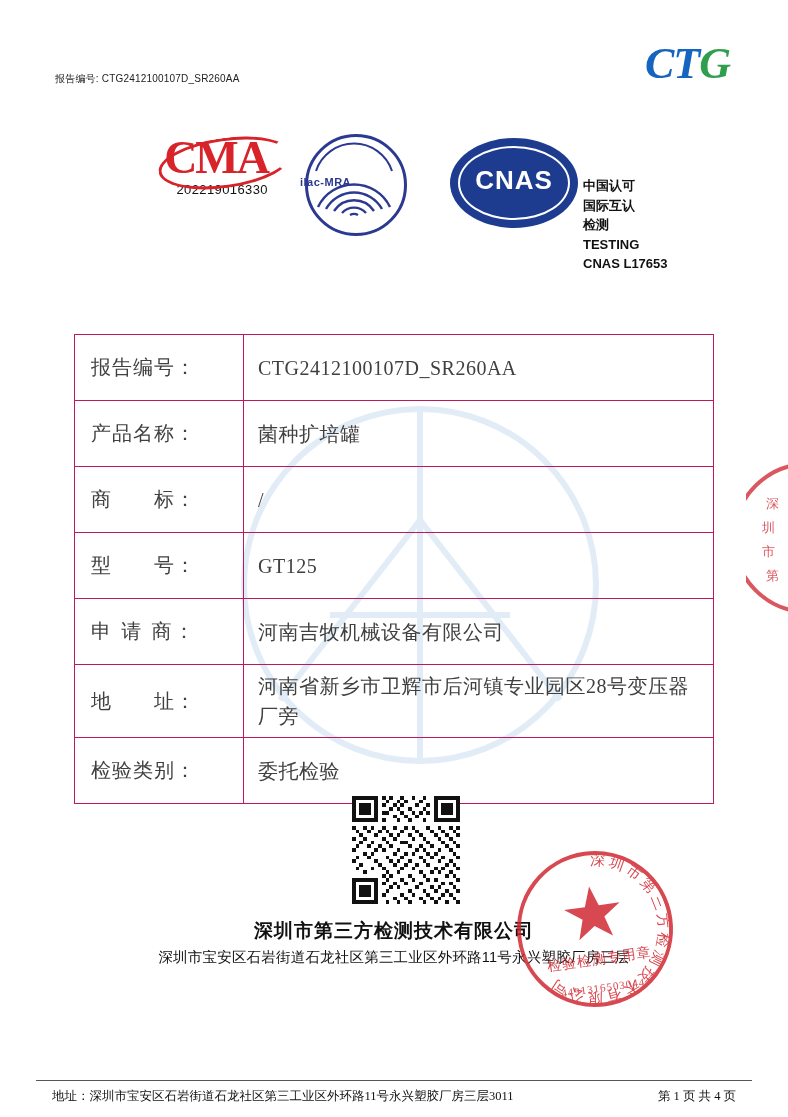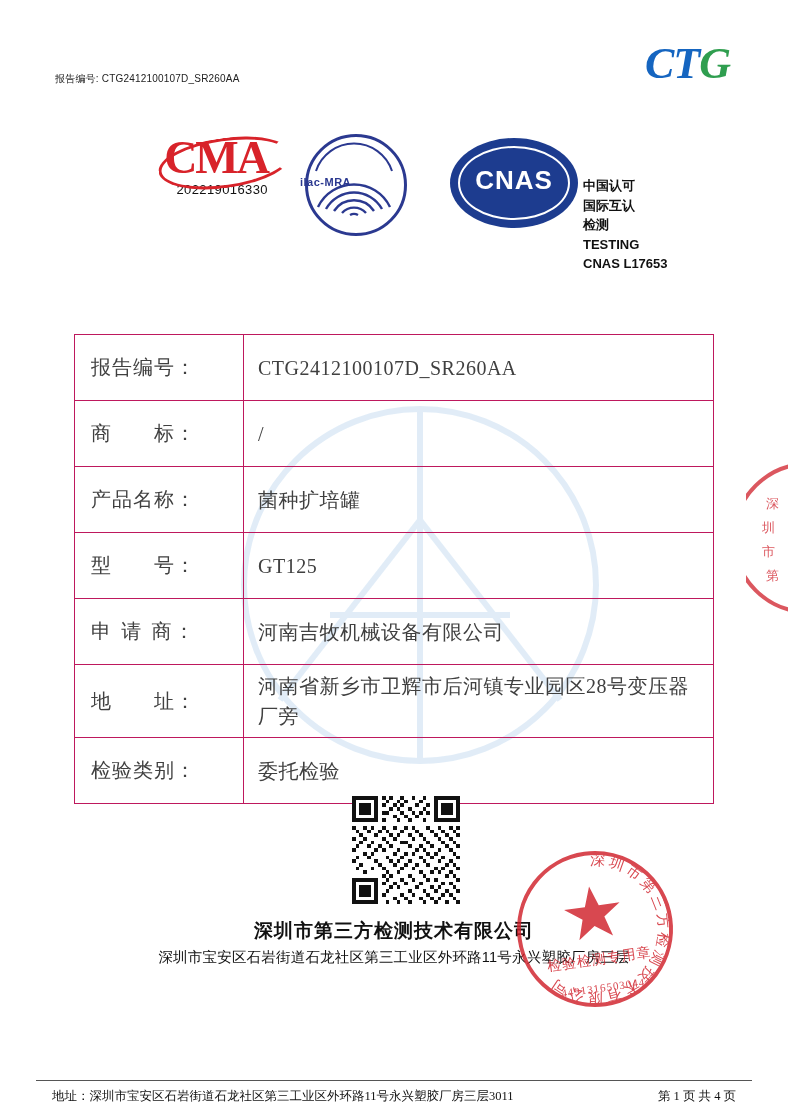--- a/index.html
+++ b/index.html
@@ -418,26 +418,26 @@
   </div>
 
 
   <table class="info-table">
     <tbody>
       <tr>
         <td class="label"><span class="label-spread">报告编号：</span></td>
         <td class="value value-latin">CTG2412100107D_SR260AA</td>
       </tr>
       <tr>
+        <td class="label"><span class="label-spread">产品名称：</span></td>
+        <td class="value">菌种扩培罐</td>
+      </tr>
+      <tr>
         <td class="label"><span class="label-spread">商　　标：</span></td>
         <td class="value value-latin">/</td>
-      </tr>
-      <tr>
-        <td class="label"><span class="label-spread">产品名称：</span></td>
-        <td class="value">菌种扩培罐</td>
       </tr>
       <tr>
         <td class="label"><span class="label-spread">型　　号：</span></td>
         <td class="value value-latin">GT125</td>
       </tr>
       <tr>
         <td class="label"><span class="label-spread">申 请 商：</span></td>
         <td class="value">河南吉牧机械设备有限公司</td>
       </tr>
       <tr>

